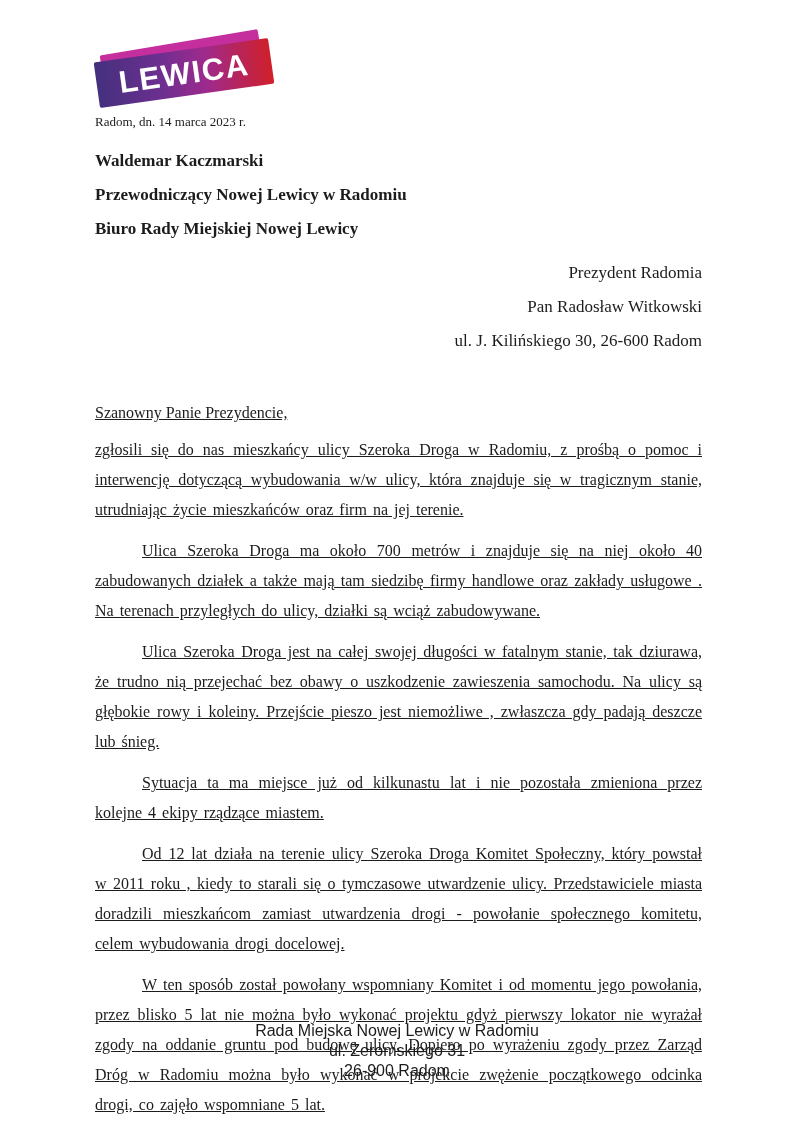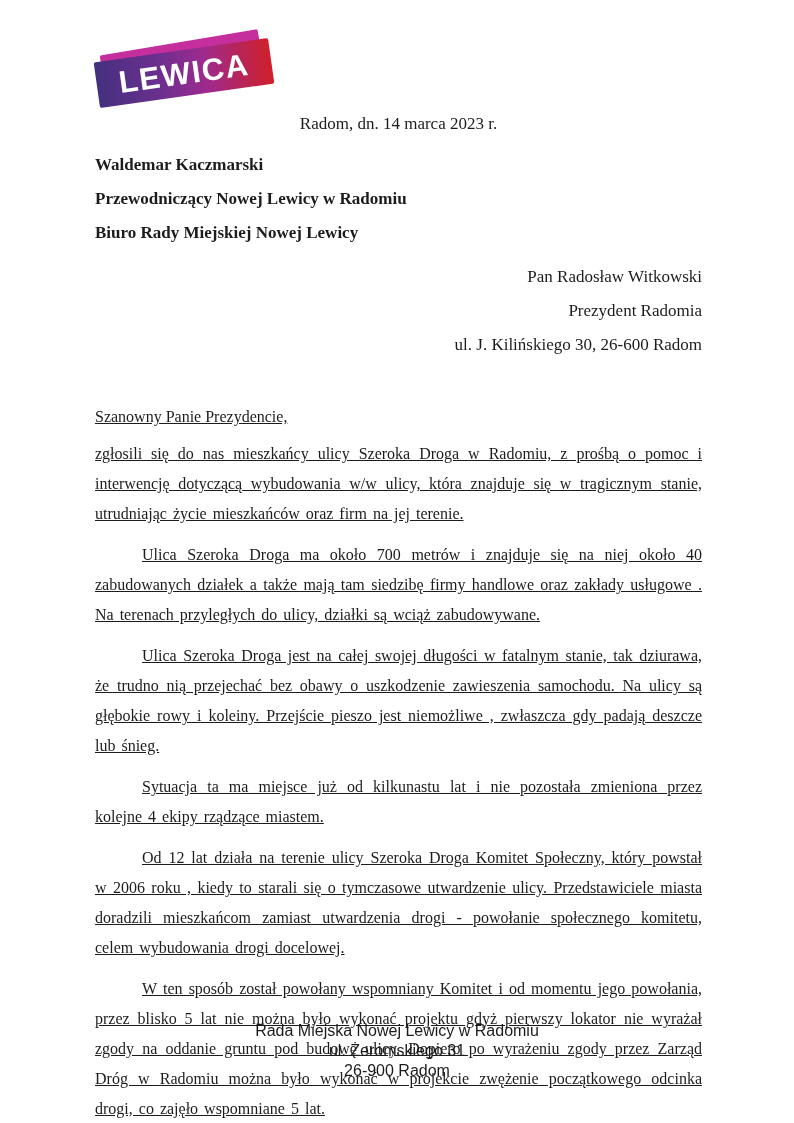--- a/index.html
+++ b/index.html
@@ -34,21 +34,21 @@
   .logo-text {
     font-family: "Liberation Sans", sans-serif;
     font-weight: bold;
     font-size: 31px;
     letter-spacing: 1.5px;
     color: #ffffff;
     line-height: 1;
   }
 
   
-  .date-line { text-align: center; font-size: 17px; margin-top: 8px; margin-bottom: 14px; }
+  .date-line { text-align: left; font-size: 13px; margin-top: 8px; margin-bottom: 14px; }
   .sender { margin-top: 2px; font-weight: bold; }
   .sender-line { font-size: 17px; line-height: 34px; }
   .recipient { text-align: right; margin-top: 10px; }
   .recipient-line { font-size: 17px; line-height: 34px; }
 
   
   .letter-body { margin-top: 44px; font-size: 16px; text-decoration: underline; }
   .salutation { margin: 0 0 11px 0; line-height: 22px; }
   .para {
     margin: 0 0 11px 0;
@@ -83,32 +83,32 @@
 
   <div class="date-line">Radom, dn. 14 marca 2023 r.</div>
 
   <div class="sender">
     <div class="sender-line">Waldemar Kaczmarski</div>
     <div class="sender-line">Przewodniczący Nowej Lewicy w Radomiu</div>
     <div class="sender-line">Biuro Rady Miejskiej Nowej Lewicy</div>
   </div>
 
   <div class="recipient">
+    <div class="recipient-line">Prezydent Radomia</div>
     <div class="recipient-line">Pan Radosław Witkowski</div>
-    <div class="recipient-line">Prezydent Radomia</div>
     <div class="recipient-line">ul. J. Kilińskiego 30, 26-600 Radom</div>
   </div>
 
   <div class="letter-body">
     <p class="salutation">Szanowny Panie Prezydencie,</p>
     <p class="para">zgłosili się do nas mieszkańcy ulicy Szeroka Droga w Radomiu, z prośbą o pomoc i interwencję dotyczącą wybudowania w/w ulicy, która znajduje się w tragicznym stanie, utrudniając życie mieszkańców oraz firm na jej terenie.</p>
     <p class="para indent">Ulica Szeroka Droga ma około 700 metrów i znajduje się na niej około 40 zabudowanych działek a także mają tam siedzibę firmy handlowe oraz zakłady usługowe . Na terenach przyległych do ulicy, działki są wciąż zabudowywane.</p>
     <p class="para indent">Ulica Szeroka Droga jest na całej swojej długości w fatalnym stanie, tak dziurawa, że trudno nią przejechać bez obawy o uszkodzenie zawieszenia samochodu. Na ulicy są głębokie rowy i koleiny. Przejście pieszo jest niemożliwe , zwłaszcza gdy padają deszcze lub śnieg.</p>
     <p class="para indent">Sytuacja ta ma miejsce już od kilkunastu lat i nie pozostała zmieniona przez kolejne 4 ekipy rządzące miastem.</p>
-    <p class="para indent">Od 12 lat działa na terenie ulicy Szeroka Droga Komitet Społeczny, który powstał w 2006 roku , kiedy to starali się o tymczasowe utwardzenie ulicy. Przedstawiciele miasta doradzili mieszkańcom zamiast utwardzenia drogi - powołanie społecznego komitetu, celem wybudowania drogi docelowej.</p>
+    <p class="para indent">Od 12 lat działa na terenie ulicy Szeroka Droga Komitet Społeczny, który powstał w 2011 roku , kiedy to starali się o tymczasowe utwardzenie ulicy. Przedstawiciele miasta doradzili mieszkańcom zamiast utwardzenia drogi - powołanie społecznego komitetu, celem wybudowania drogi docelowej.</p>
     <p class="para indent">W ten sposób został powołany wspomniany Komitet i od momentu jego powołania, przez blisko 5 lat nie można było wykonać projektu gdyż pierwszy lokator nie wyrażał zgody na oddanie gruntu pod budowę ulicy. Dopiero po wyrażeniu zgody przez Zarząd Dróg w Radomiu można było wykonać w projekcie zwężenie początkowego odcinka drogi, co zajęło wspomniane 5 lat.</p>
     <p class="para indent">W międzyczasie z powodu braku zgody jednego z mieszkańców działki wrócił do właścicieli i ponownie trzeba było robić nowy podział, aż w 2018 roku grunty zostały przekazane aktem notarialnym na rzecz miasta.</p>
   </div>
 
   <div class="page-footer">
     <div class="footer-line">Rada Miejska Nowej Lewicy w Radomiu</div>
     <div class="footer-line">ul. Żeromskiego 31</div>
     <div class="footer-line">26-900 Radom</div>
   </div>
 

